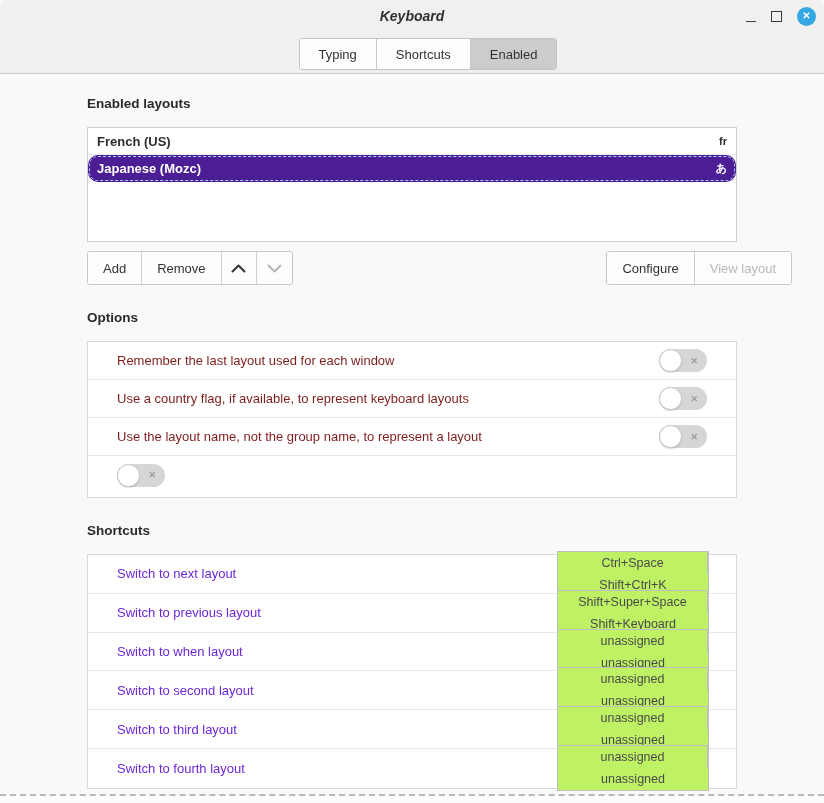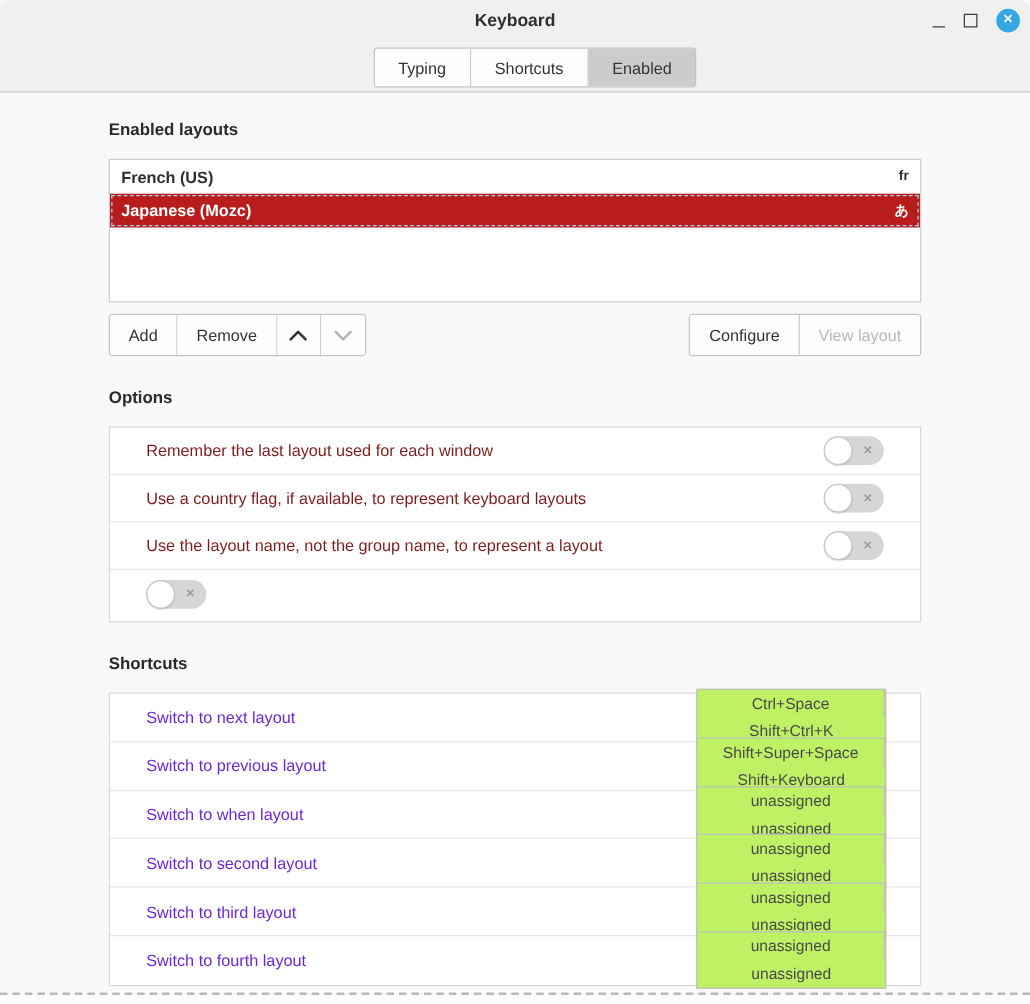--- a/index.html
+++ b/index.html
@@ -14,21 +14,21 @@
   .window { position:absolute; inset:0; border-radius:8px 8px 0 0; overflow:hidden; }
 
   
   .header {
     position:absolute; top:0; left:0; right:0; height:74px;
     background:#f0f0f0; border-bottom:1px solid #c9c9c9;
   }
   .titlebar { position:absolute; top:0; left:0; right:0; height:32px; }
   .title {
     position:absolute; top:8px; left:0; right:0; text-align:center;
-    font-size:14px; font-weight:600; color:#2f2f2f;
+    font-size:14px; font-weight:600; color:#2f2f2f;font-style:italic;
   }
   .win-controls {
     position:absolute; top:0; right:8px; height:32px;
     display:flex; align-items:center; gap:15px;
   }
   .btn-min { width:10px; height:11px; position:relative; cursor:default; }
   .btn-min::after { content:""; position:absolute; left:0; right:0; bottom:0; height:1px; background:#3c3c3c; }
   .btn-max { width:11px; height:11px; border:1px solid #3c3c3c; background:transparent; }
   .btn-close {
     width:19px; height:19px; border-radius:50%;
@@ -64,21 +64,21 @@
     height:27px; display:flex; align-items:center; padding:0 9px;
     border-bottom:1px solid #ececec; cursor:default;
   }
   .layout-row .lname { font-size:13px; font-weight:bold; color:#2e2e2e; flex:1; }
   .layout-row .lind { font-size:11px; font-weight:bold; color:#2e2e2e; }
   .layout-row.selected { border-bottom:none; outline:1px dashed #9ed4f3; outline-offset:-2px; }
   .layout-row.selected .lname, .layout-row.selected .lind { color:#ffffff; }
 
   
   .list-actions {
-    position:absolute; top:251px; left:87px; width:650px; height:34px;
+    position:absolute; top:251px; left:87px; width:705px; height:34px;
     display:flex; justify-content:space-between;
   }
   .btn-group { display:inline-flex; border:1px solid #c6c6c6; border-radius:3px; overflow:hidden; height:34px; background:#fdfdfd; }
   .btn {
     display:flex; align-items:center; justify-content:center;
     padding:0 15px; font-size:13px; color:#333; background:#fdfdfd;
     border-right:1px solid #cecece; cursor:default;
   }
   .btn:last-child { border-right:none; }
   .btn.icon-btn { width:35px; padding:0; }
@@ -159,21 +159,21 @@
     </div>
   </div>
 
   <div class="section-heading" style="top:96px;">Enabled layouts</div>
 
   <div class="panel layout-list">
     <div class="layout-row">
       <span class="lname">French (US)</span>
       <span class="lind">fr</span>
     </div>
-    <div class="layout-row selected" style="background:#b91c1c;">
+    <div class="layout-row selected" style="background:#4c1d95;border-radius:10px;">
       <span class="lname">Japanese (Mozc)</span>
       <span class="lind">あ</span>
     </div>
   </div>
 
   <div class="list-actions">
     <div class="btn-group">
       <div class="btn">
         <span>Add</span>
       </div>

